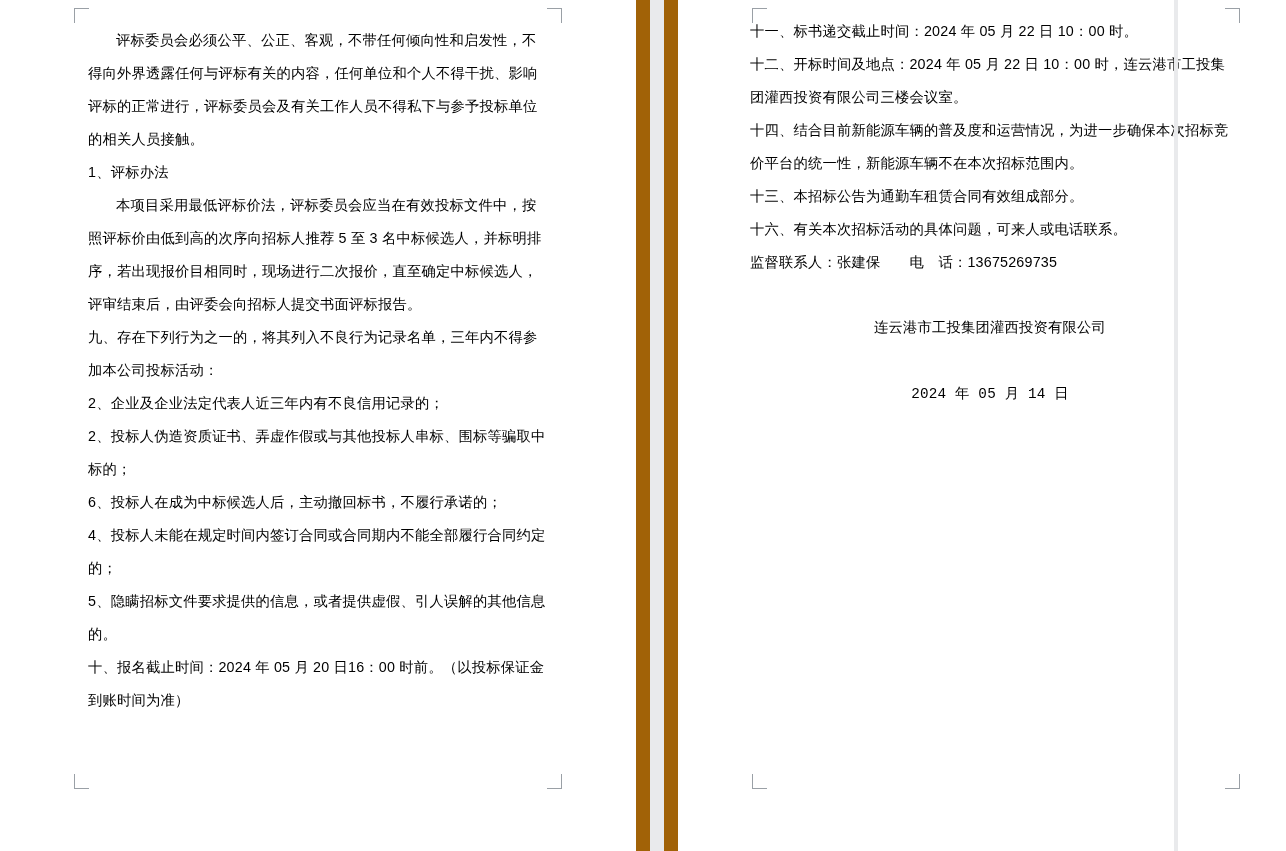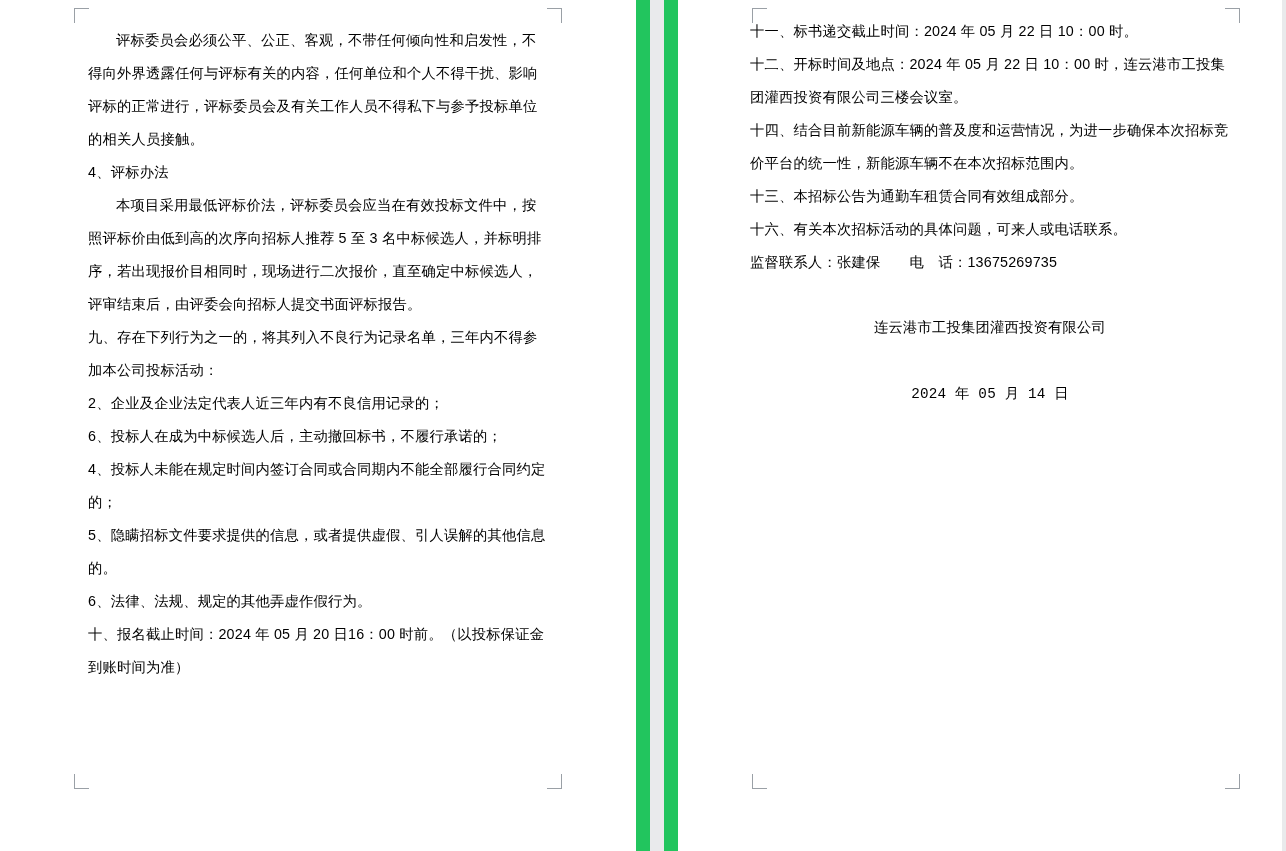--- a/index.html
+++ b/index.html
@@ -8,25 +8,25 @@
     background: #e9eaec;
   }
   body {
     width: 1286px;
     height: 851px;
     font-family: "Liberation Sans", sans-serif;
     overflow: hidden;
   }
   .workspace {
     position: relative;
-    width: 1286px;
+    width: 1178px;
     height: 851px;
     display: flex;
     gap: 14px;
-    background: #22c55e;
+    background: #a16207;
     align-items: center;
   }
   .page {
     position: relative;
     background: #ffffff;
     box-sizing: border-box;
     height: 851px;
     flex: 0 0 auto;
   }
   .page-left {
@@ -104,28 +104,28 @@
 <div class="workspace">
 
   <div class="page page-left">
     <span class="mark tl"></span>
     <span class="mark tr"></span>
     <span class="mark bl"></span>
     <span class="mark br"></span>
 
     <div class="content">
       <p class="indent">评标委员会必须公平、公正、客观，不带任何倾向性和启发性，不得向外界透露任何与评标有关的内容，任何单位和个人不得干扰、影响评标的正常进行，评标委员会及有关工作人员不得私下与参予投标单位的相关人员接触。</p>
-      <p>4、评标办法</p>
+      <p>1、评标办法</p>
       <p class="indent">本项目采用最低评标价法，评标委员会应当在有效投标文件中，按照评标价由低到高的次序向招标人推荐 5 至 3 名中标候选人，并标明排序，若出现报价目相同时，现场进行二次报价，直至确定中标候选人，评审结束后，由评委会向招标人提交书面评标报告。</p>
       <p>九、存在下列行为之一的，将其列入不良行为记录名单，三年内不得参加本公司投标活动：</p>
       <p>2、企业及企业法定代表人近三年内有不良信用记录的；</p>
+      <p>2、投标人伪造资质证书、弄虚作假或与其他投标人串标、围标等骗取中标的；</p>
       <p>6、投标人在成为中标候选人后，主动撤回标书，不履行承诺的；</p>
       <p>4、投标人未能在规定时间内签订合同或合同期内不能全部履行合同约定的；</p>
       <p>5、隐瞒招标文件要求提供的信息，或者提供虚假、引人误解的其他信息的。</p>
-      <p>6、法律、法规、规定的其他弄虚作假行为。</p>
       <p>十、报名截止时间：2024 年 05 月 20 日16：00 时前。（以投标保证金到账时间为准）</p>
     </div>
   </div>
 
   <div class="gutter"></div>
 
   <div class="page page-right">
     <span class="mark tl"></span>
     <span class="mark tr"></span>
     <span class="mark bl"></span>

